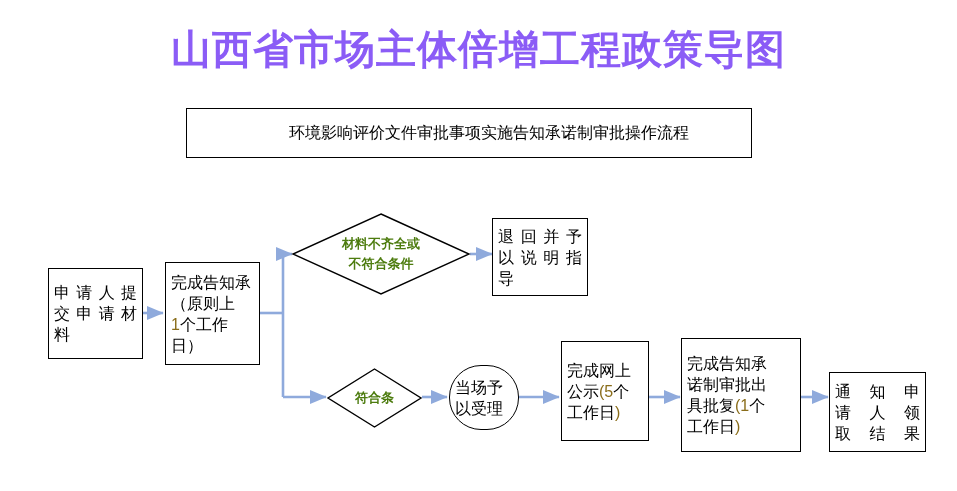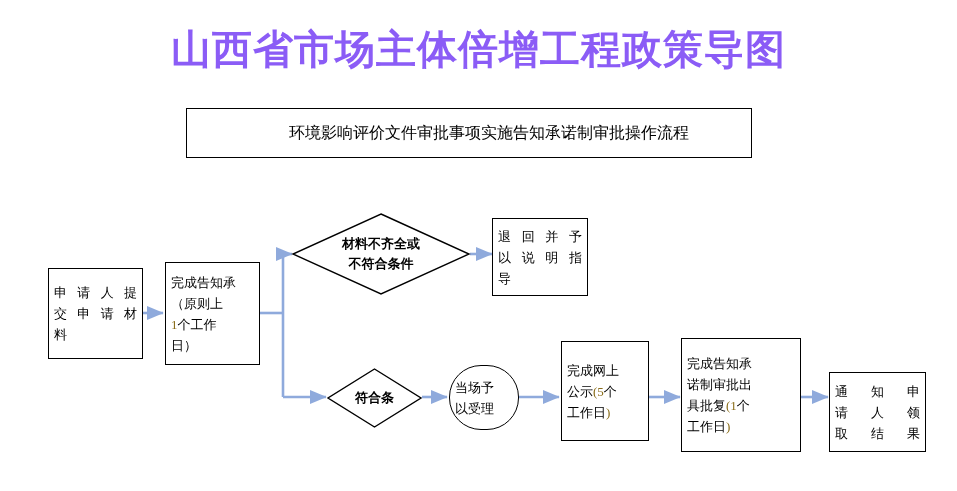--- a/index.html
+++ b/index.html
@@ -57,27 +57,26 @@
     box-sizing: border-box;
     background: #ffffff;
     display: flex;
     align-items: center;
     justify-content: flex-start;
   }
   .node-text {
     width: 100%;
     padding: 0 5px;
     box-sizing: border-box;
-    font-size: 13px;
+    font-size: 16px;
     line-height: 21px;
     color: #000000;
     text-align: justify;
     text-align-last: left;
     word-break: break-all;
-    font-family: Liberation Serif, serif;
   }
   .node-text.spread {
     text-align-last: justify;
   }
   .amber { color: #8a6d1a; }
   
   .diamond-wrap {
     position: absolute;
   }
   .diamond-wrap svg {
@@ -92,21 +91,21 @@
     top: 0;
     width: 100%;
     height: 100%;
     display: flex;
     flex-direction: column;
     align-items: center;
     justify-content: center;
     font-size: 13px;
     font-weight: bold;
     line-height: 20px;
-    color: #000000;
+    color: #4d7c0f;
     white-space: nowrap;
     pointer-events: none;
   }
   
   .conn {
     position: absolute;
     left: 0;
     top: 0;
     width: 957px;
     height: 491px;

